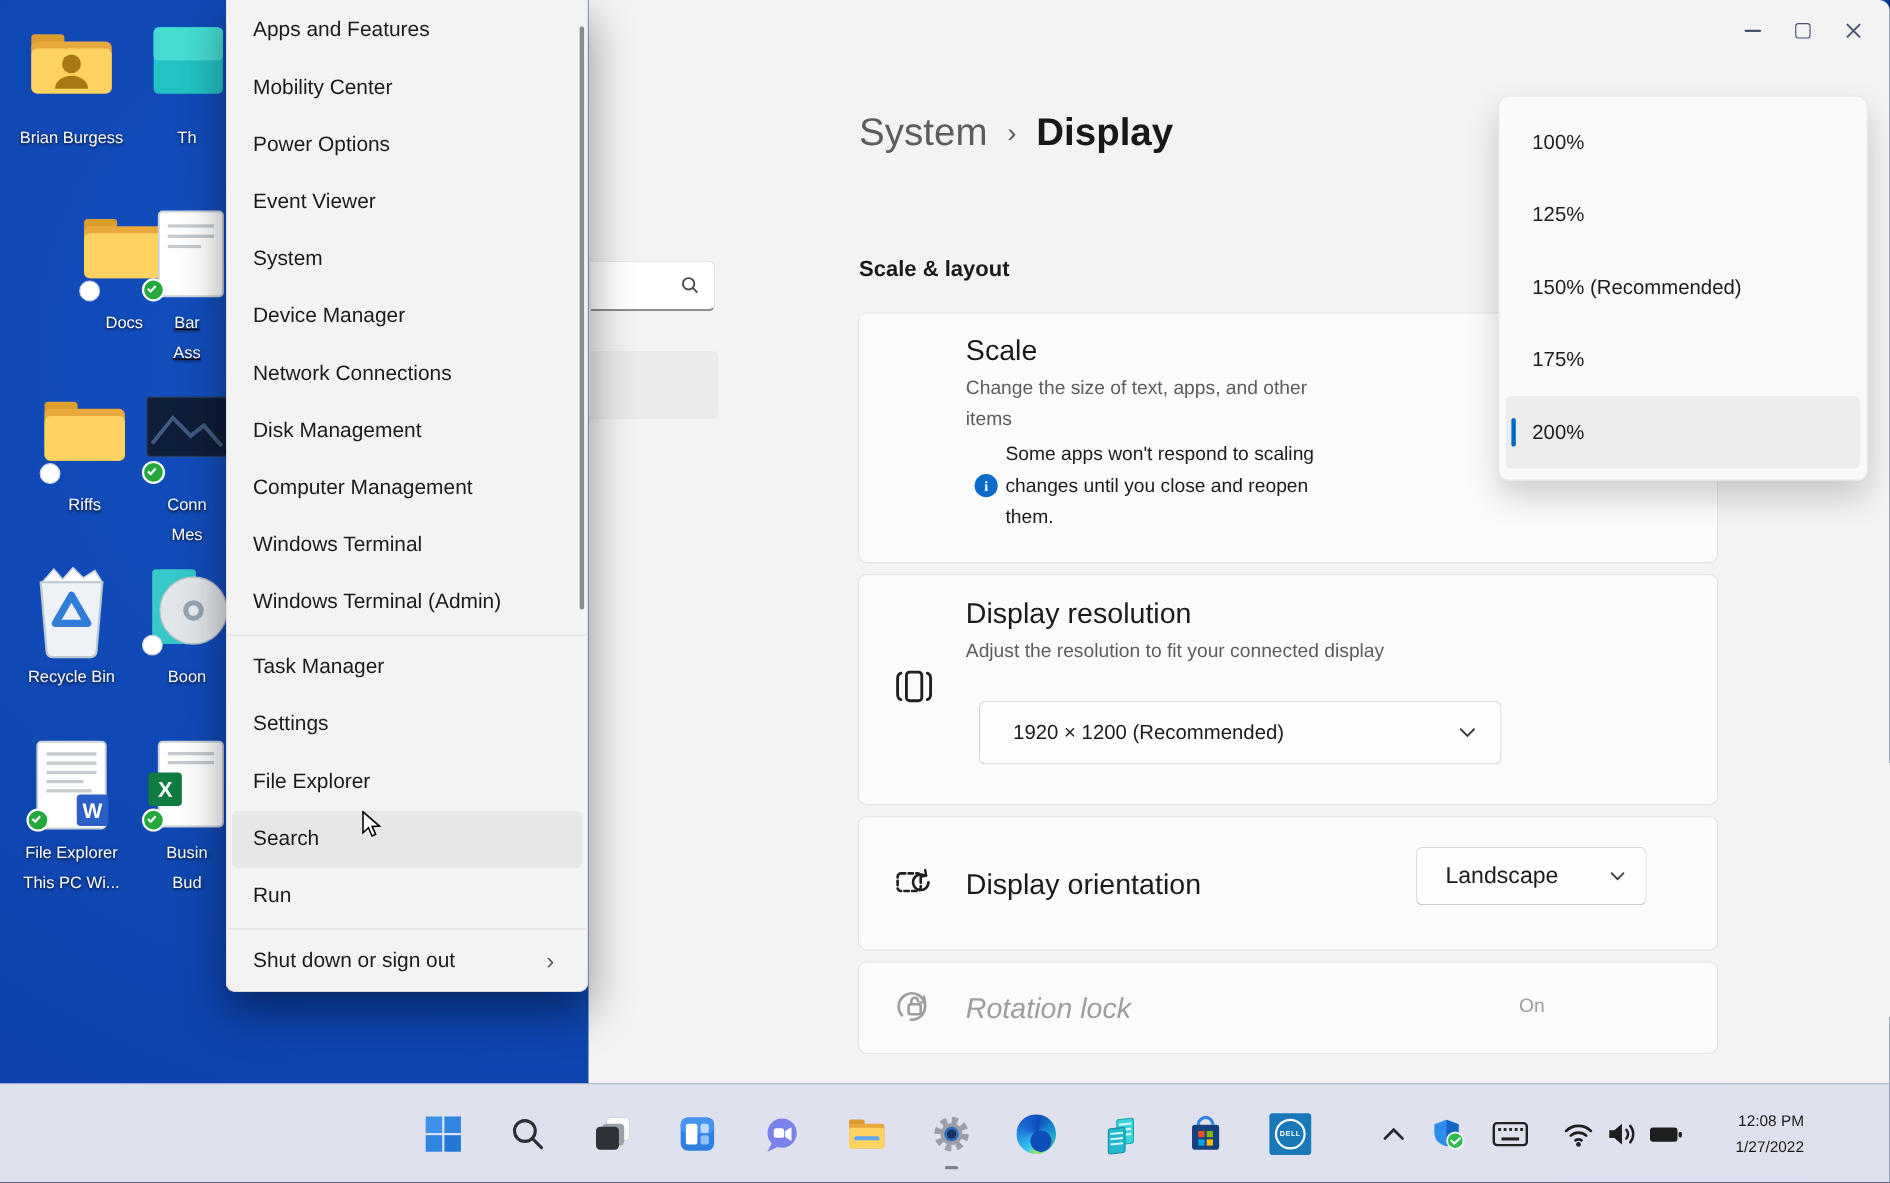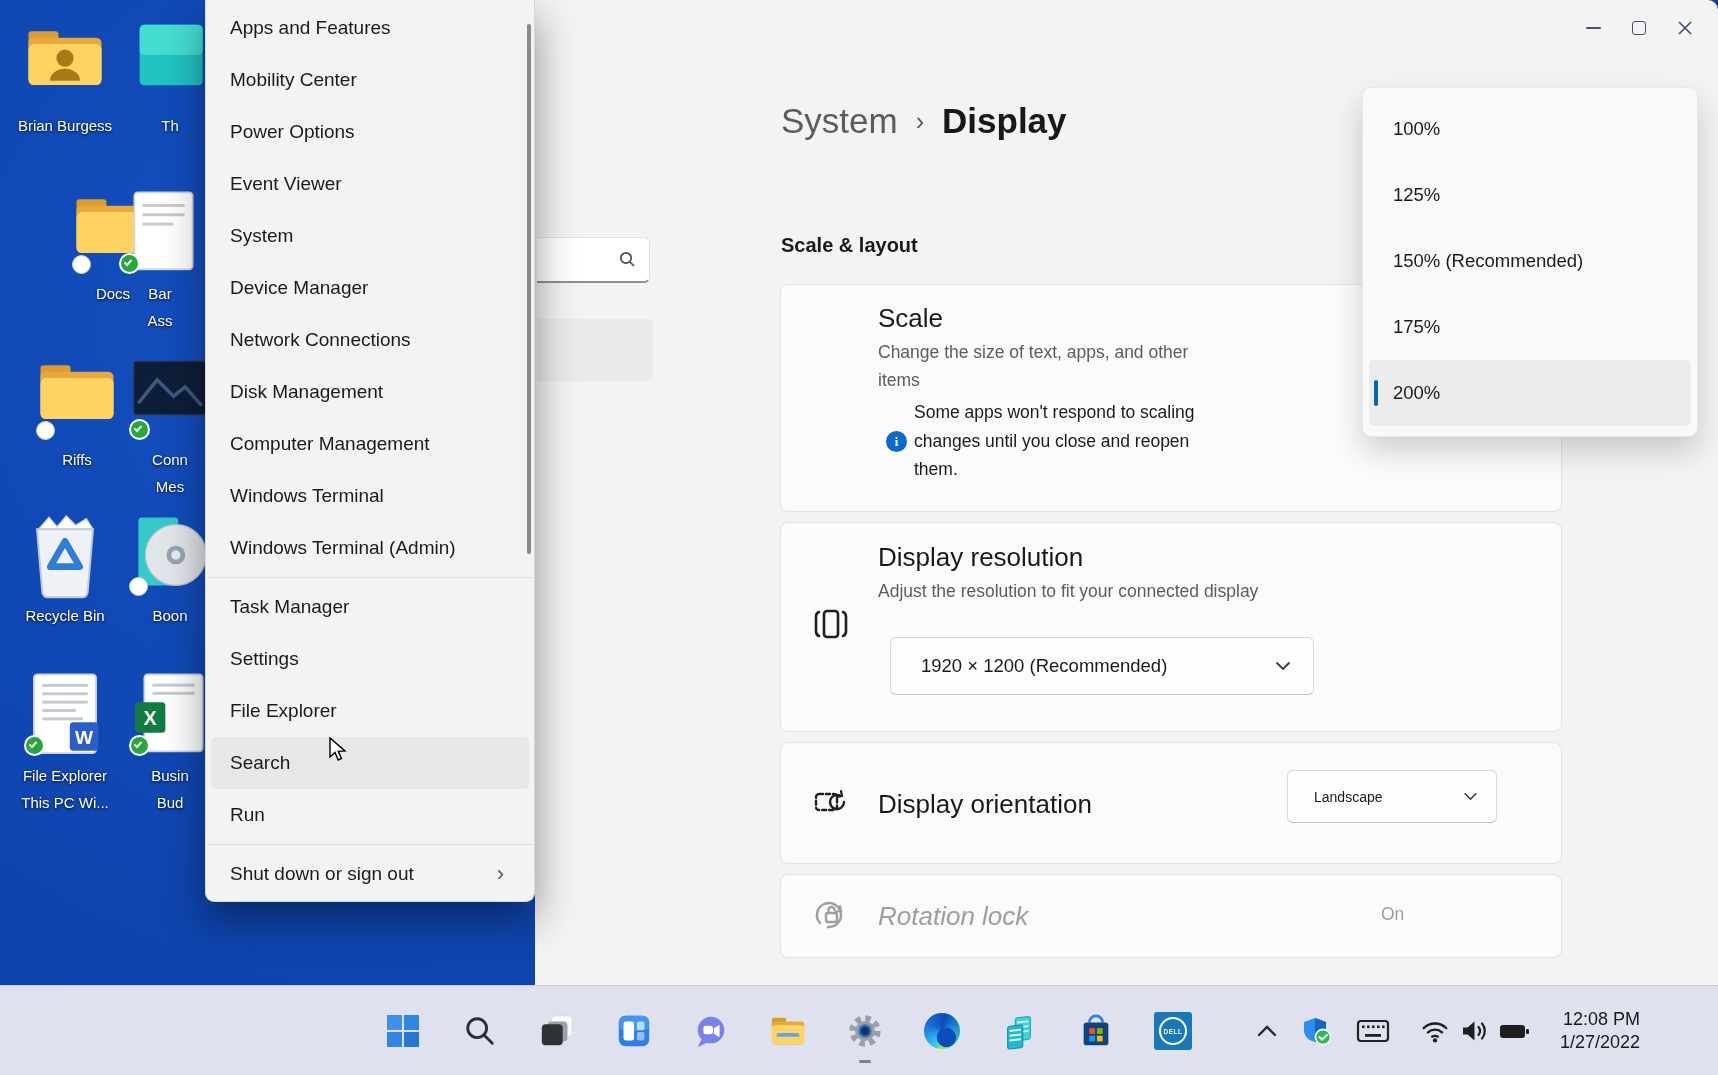--- a/index.html
+++ b/index.html
@@ -84,21 +84,21 @@
   .tbicon.active::after{content:"";position:absolute;left:50%;transform:translateX(-50%);bottom:-12px;
     width:12px;height:3px;border-radius:2px;background:#7d828f;}
   .edgeball{width:36px;height:36px;border-radius:50%;
     background:radial-gradient(circle at 62% 68%, #0b4dbb 0 28%, transparent 30%),
       conic-gradient(from 210deg, #2ec6f0, #1b6ad4 25%, #0b4dbb 45%, #1b98d5 65%, #47d28a 82%, #9be65c 92%, #2ec6f0);}
   .dellsq{width:38px;height:38px;background:#1878b8;border-radius:3px;display:flex;align-items:center;justify-content:center;}
   .dellsq .ring{width:24px;height:24px;border:2px solid #fff;border-radius:50%;display:flex;align-items:center;justify-content:center;
     color:#fff;font-size:6.5px;font-weight:bold;letter-spacing:.5px;}
   .tray{position:absolute;top:0;height:90px;display:flex;align-items:center;}
   .clock{position:absolute;left:1545px;top:0;height:90px;width:95px;display:flex;flex-direction:column;
-    justify-content:center;text-align:right;font-size:18px;color:#191919;line-height:23px;}
+    justify-content:center;text-align:right;font-size:14px;color:#191919;line-height:23px;}
   
   .cursor{position:absolute;left:326px;top:737px;z-index:50;}
 </style>
 </head>
 <body>
 
 <div class="screen">
 
   <div class="desktop"></div>
 
@@ -165,21 +165,21 @@
   </div>
 
   <div class="dicon" style="left:105px;top:22px;">
     <div class="art"><svg width="70" height="66" viewBox="0 0 60 56">
       <rect x="4" y="2" width="54" height="52" rx="4" fill="#22c3c3"></rect>
       <rect x="4" y="2" width="54" height="26" rx="4" fill="#45ddd2"></rect>
     </svg></div>
     <div class="dlabel">Th</div>
   </div>
 
-  <div class="dicon" style="left:95px;top:190px;">
+  <div class="dicon" style="left:105px;top:190px;text-decoration:underline;">
     <div class="art"><svg width="80" height="84" viewBox="0 0 68 72">
       <rect x="12" y="2" width="50" height="66" rx="3" fill="#fff" stroke="#ccd3d9" stroke-width="1.5"></rect>
       <g fill="#c4cacf">
             <rect x="19" y="12" width="36" height="2.5"></rect>
             <rect x="19" y="20" width="36" height="2.5"></rect>
             <rect x="19" y="28" width="26" height="2.5"></rect>
           </g>
     </svg>
     <span class="badge check">
           <svg width="12" height="11" viewBox="0 0 12 11">
@@ -283,38 +283,38 @@
   <div class="card reso"></div>
   <div class="ctitle" style="left:878px;top:542px;z-index:12;">Display resolution</div>
   <div class="cdesc" style="left:878px;top:577px;z-index:12;">Adjust the resolution to fit your connected display</div>
   <svg class="cicon" style="left:813px;top:606px;z-index:12;" width="36" height="36" viewBox="0 0 36 36">
     <g stroke="#1f1f1f" stroke-width="2.6" fill="none" stroke-linecap="round">
       <rect x="11" y="5" width="14" height="26" rx="3"></rect>
       <path d="M6 6 a4 5 0 0 0 -3 5 v14 a4 5 0 0 0 3 5"></path>
       <path d="M30 6 a4 5 0 0 1 3 5 v14 a4 5 0 0 1 -3 5"></path>
     </g>
     </svg>
-  <div class="select" style="left:890px;top:637px;width:424px;height:58px;padding:0 22px 0 30px;z-index:12;">
+  <div class="select" style="left:890px;top:637px;width:475px;height:58px;padding:0 22px 0 30px;z-index:12;">
     <span style="font-size:18.5px;">1920 × 1200 (Recommended)</span>
     <svg width="16" height="10" viewBox="0 0 16 10">
       <path d="M2 2 L8 8 L14 2" stroke="#3a3a3a" stroke-width="1.8" fill="none" stroke-linecap="round"></path>
       </svg>
   </div>
 
   <div class="card orient"></div>
   <svg class="cicon" style="left:813px;top:785px;z-index:12;" width="36" height="36" viewBox="0 0 36 36">
     <g stroke="#1f1f1f" stroke-width="2.4" fill="none" stroke-linecap="round">
       <rect x="3" y="9" width="21" height="16" rx="3" stroke-dasharray="4 3"></rect>
       <path d="M31 17 a7 7 0 1 1 -3.5 -6"></path>
       <path d="M28 6 l1 5 l-5 1" stroke-width="2.2"></path>
     </g>
     </svg>
   <div class="ctitle" style="left:878px;top:789px;z-index:12;">Display orientation</div>
   <div class="select" style="left:1287px;top:770px;width:210px;height:53px;padding:0 18px 0 26px;z-index:12;">
-    <span style="font-size:14px;">Landscape</span>
+    <span style="font-size:21px;">Landscape</span>
     <svg width="15" height="9" viewBox="0 0 16 10">
       <path d="M2 2 L8 8 L14 2" stroke="#3a3a3a" stroke-width="1.8" fill="none" stroke-linecap="round"></path>
       </svg>
   </div>
 
   <div class="card rot"></div>
   <svg class="cicon" style="left:813px;top:897px;z-index:12;" width="36" height="36" viewBox="0 0 36 36">
     <g stroke="#9e9e9e" stroke-width="2.4" fill="none" stroke-linecap="round">
       <path d="M7 26 a12 12 0 1 1 8 4"></path>
       <path d="M27 9 l1 5 l-5 0.5" stroke-width="2.2"></path>

